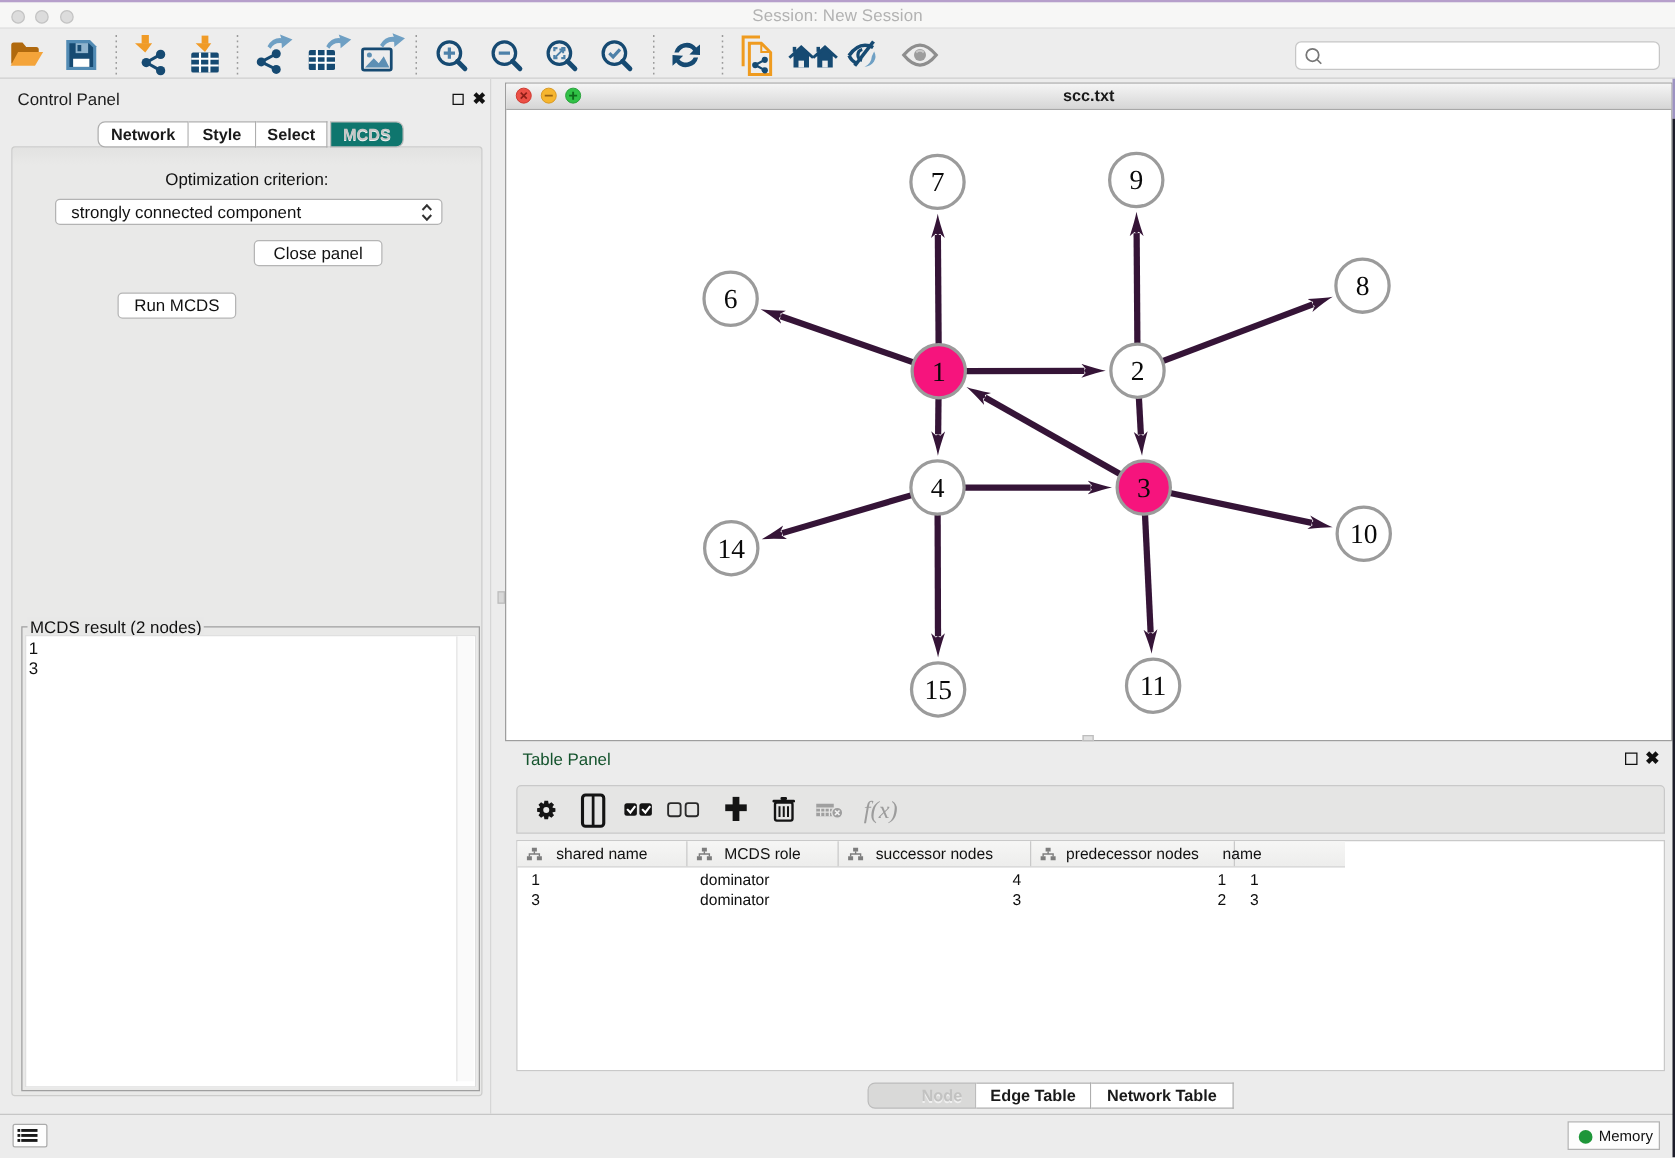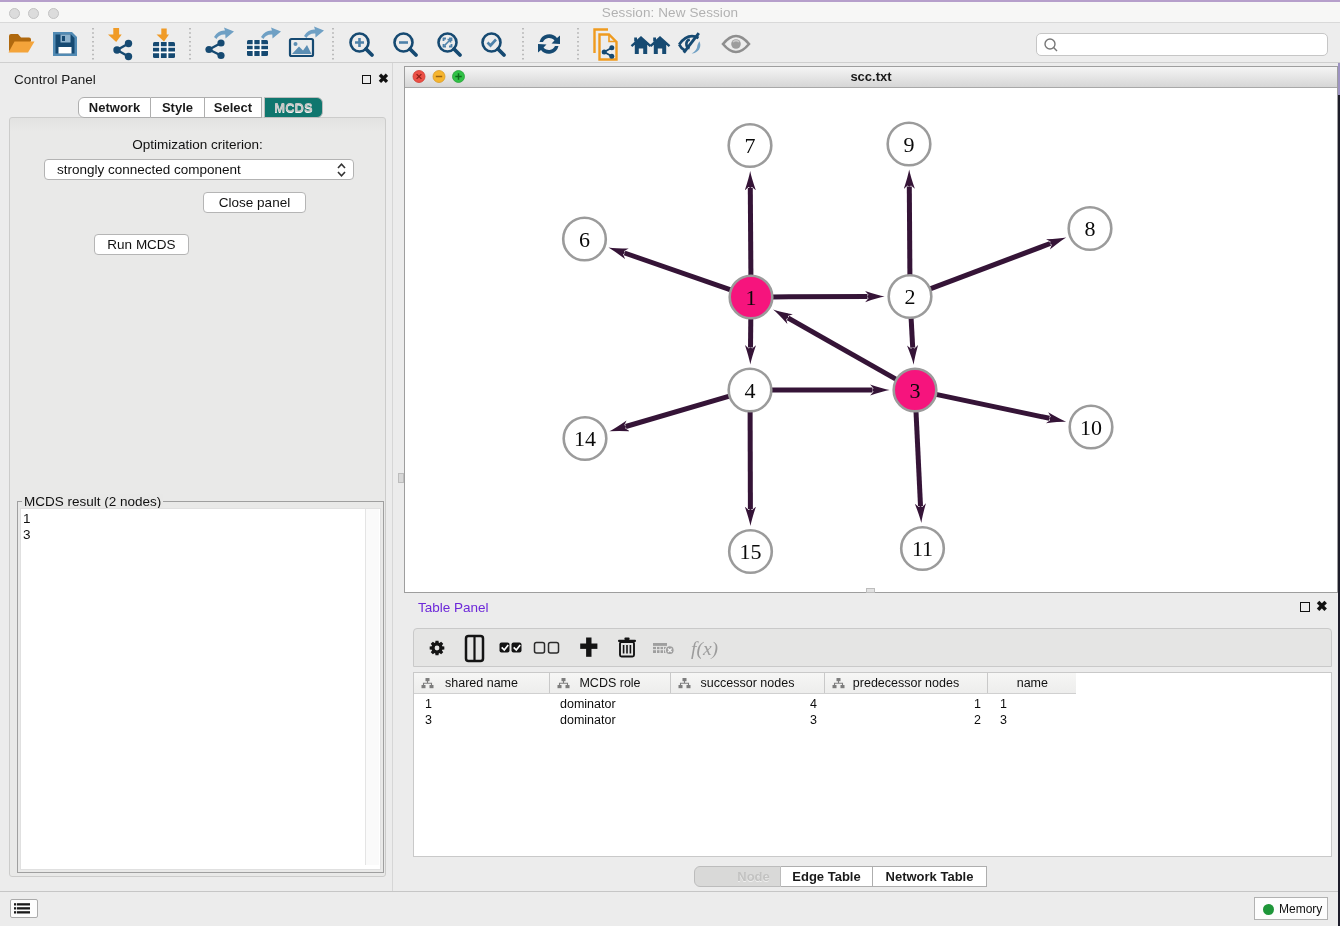--- a/index.html
+++ b/index.html
@@ -256,21 +256,21 @@
     <text x="750" y="397.5">4</text>
     <text x="915" y="397.5">3</text>
     <text x="585" y="446">14</text>
     <text x="1091" y="434.5">10</text>
     <text x="750.5" y="559">15</text>
     <text x="922.5" y="556">11</text>
   </g>
 </svg>
 <div class="abs" style="left:866px;top:588px;width:9px;height:5px;background:#e2e2e2;border:1px solid #bdbdbd;"></div>
 
-<div class="abs" style="left:418px;top:600px;font-size:13.5px;color:#6d28d9;">Table Panel</div>
+<div class="abs" style="left:418px;top:600px;font-size:13.5px;color:#14532d;">Table Panel</div>
 <div class="abs" style="left:1300px;top:602px;width:10px;height:10px;border:1.5px solid #111;"></div>
 <div class="abs" style="left:1316px;top:598px;font-size:14px;font-weight:bold;color:#111;">✖</div>
 
 <div class="abs" id="tptoolbar" style="left:413px;top:628px;width:919px;height:39px;background:#e5e5e4;border:1px solid #c9c9c9;border-radius:4px 4px 0 0;">
 <svg width="917" height="37" viewBox="0 0 917 37">
   <g fill="#141414">
     <path transform="translate(23,19) scale(0.89)" fill-rule="evenodd" d="M8.23 -1.67 L8.23 1.67 L5.85 2.07 L5.60 2.67 L7.00 4.64 L4.64 7.00 L2.67 5.60 L2.07 5.85 L1.67 8.23 L-1.67 8.23 L-2.07 5.85 L-2.67 5.60 L-4.64 7.00 L-7.00 4.64 L-5.60 2.67 L-5.85 2.07 L-8.23 1.67 L-8.23 -1.67 L-5.85 -2.07 L-5.60 -2.67 L-7.00 -4.64 L-4.64 -7.00 L-2.67 -5.60 L-2.07 -5.85 L-1.67 -8.23 L1.67 -8.23 L2.07 -5.85 L2.67 -5.60 L4.64 -7.00 L7.00 -4.64 L5.60 -2.67 L5.85 -2.07 Z M2.7 0 A2.7 2.7 0 1 0 -2.7 0 A2.7 2.7 0 1 0 2.7 0 Z"></path>
     <rect x="52" y="7" width="17" height="25" rx="2.5" fill="none" stroke="#141414" stroke-width="2.5"></rect>
     <rect x="59.4" y="7" width="2.2" height="25"></rect>
     <rect x="85.5" y="13.5" width="10" height="10" rx="2"></rect>
@@ -299,21 +299,21 @@
   </g>
 </svg>
 </div>
 
 <div class="abs" style="left:413px;top:672px;width:919px;height:185px;background:#fff;border:1px solid #c9c9c9;"></div>
 <div class="abs" id="thead" style="left:414px;top:673px;width:662px;height:21px;background:linear-gradient(#f6f6f5,#ededec);border-bottom:1px solid #d0d0d0;font-size:12.5px;color:#111;">
   <div style="position:absolute;left:0;top:0;width:136px;height:20px;border-right:1px solid #c9c9c9;text-align:center;line-height:20px;">shared name</div>
   <div style="position:absolute;left:136px;top:0;width:121px;height:20px;border-right:1px solid #c9c9c9;text-align:center;line-height:20px;">MCDS role</div>
   <div style="position:absolute;left:257px;top:0;width:154px;height:20px;border-right:1px solid #c9c9c9;text-align:center;line-height:20px;">successor nodes</div>
   <div style="position:absolute;left:411px;top:0;width:163px;height:20px;border-right:1px solid #c9c9c9;text-align:center;line-height:20px;">predecessor nodes</div>
-  <div style="position:absolute;left:546px;top:0;width:88px;height:20px;text-align:right;line-height:20px;">name</div>
+  <div style="position:absolute;left:564px;top:0;width:88px;height:20px;text-align:left;line-height:20px;">name</div>
   <svg style="position:absolute;left:7px;top:5px;" width="13" height="11" viewBox="0 0 13 11">
       <g fill="#7d7d7d">
         <rect x="4.5" y="0" width="4" height="3.2"></rect>
         <rect x="0.5" y="7" width="4" height="3.2"></rect>
         <rect x="8.5" y="7" width="4" height="3.2"></rect>
         <path d="M6.5 3 L6.5 5.2 M2.5 7.2 L2.5 5.2 L10.5 5.2 L10.5 7.2" stroke="#7d7d7d" stroke-width="1.1" fill="none"></path>
       </g>
     </svg>
   <svg style="position:absolute;left:143px;top:5px;" width="13" height="11" viewBox="0 0 13 11">
       <g fill="#7d7d7d">

